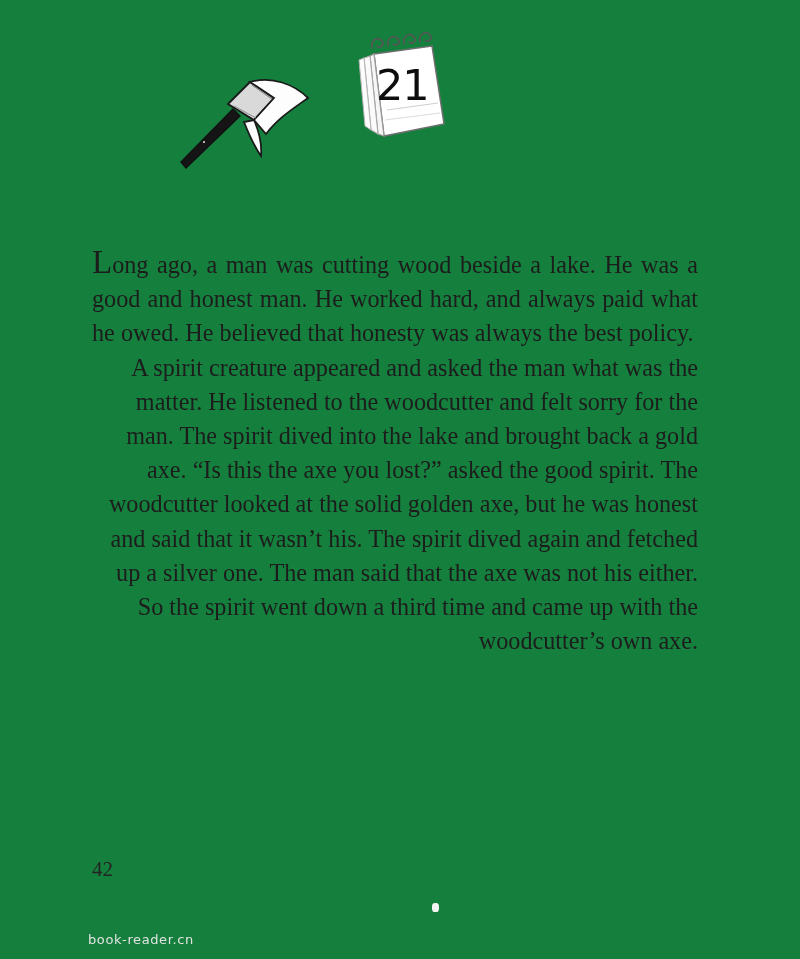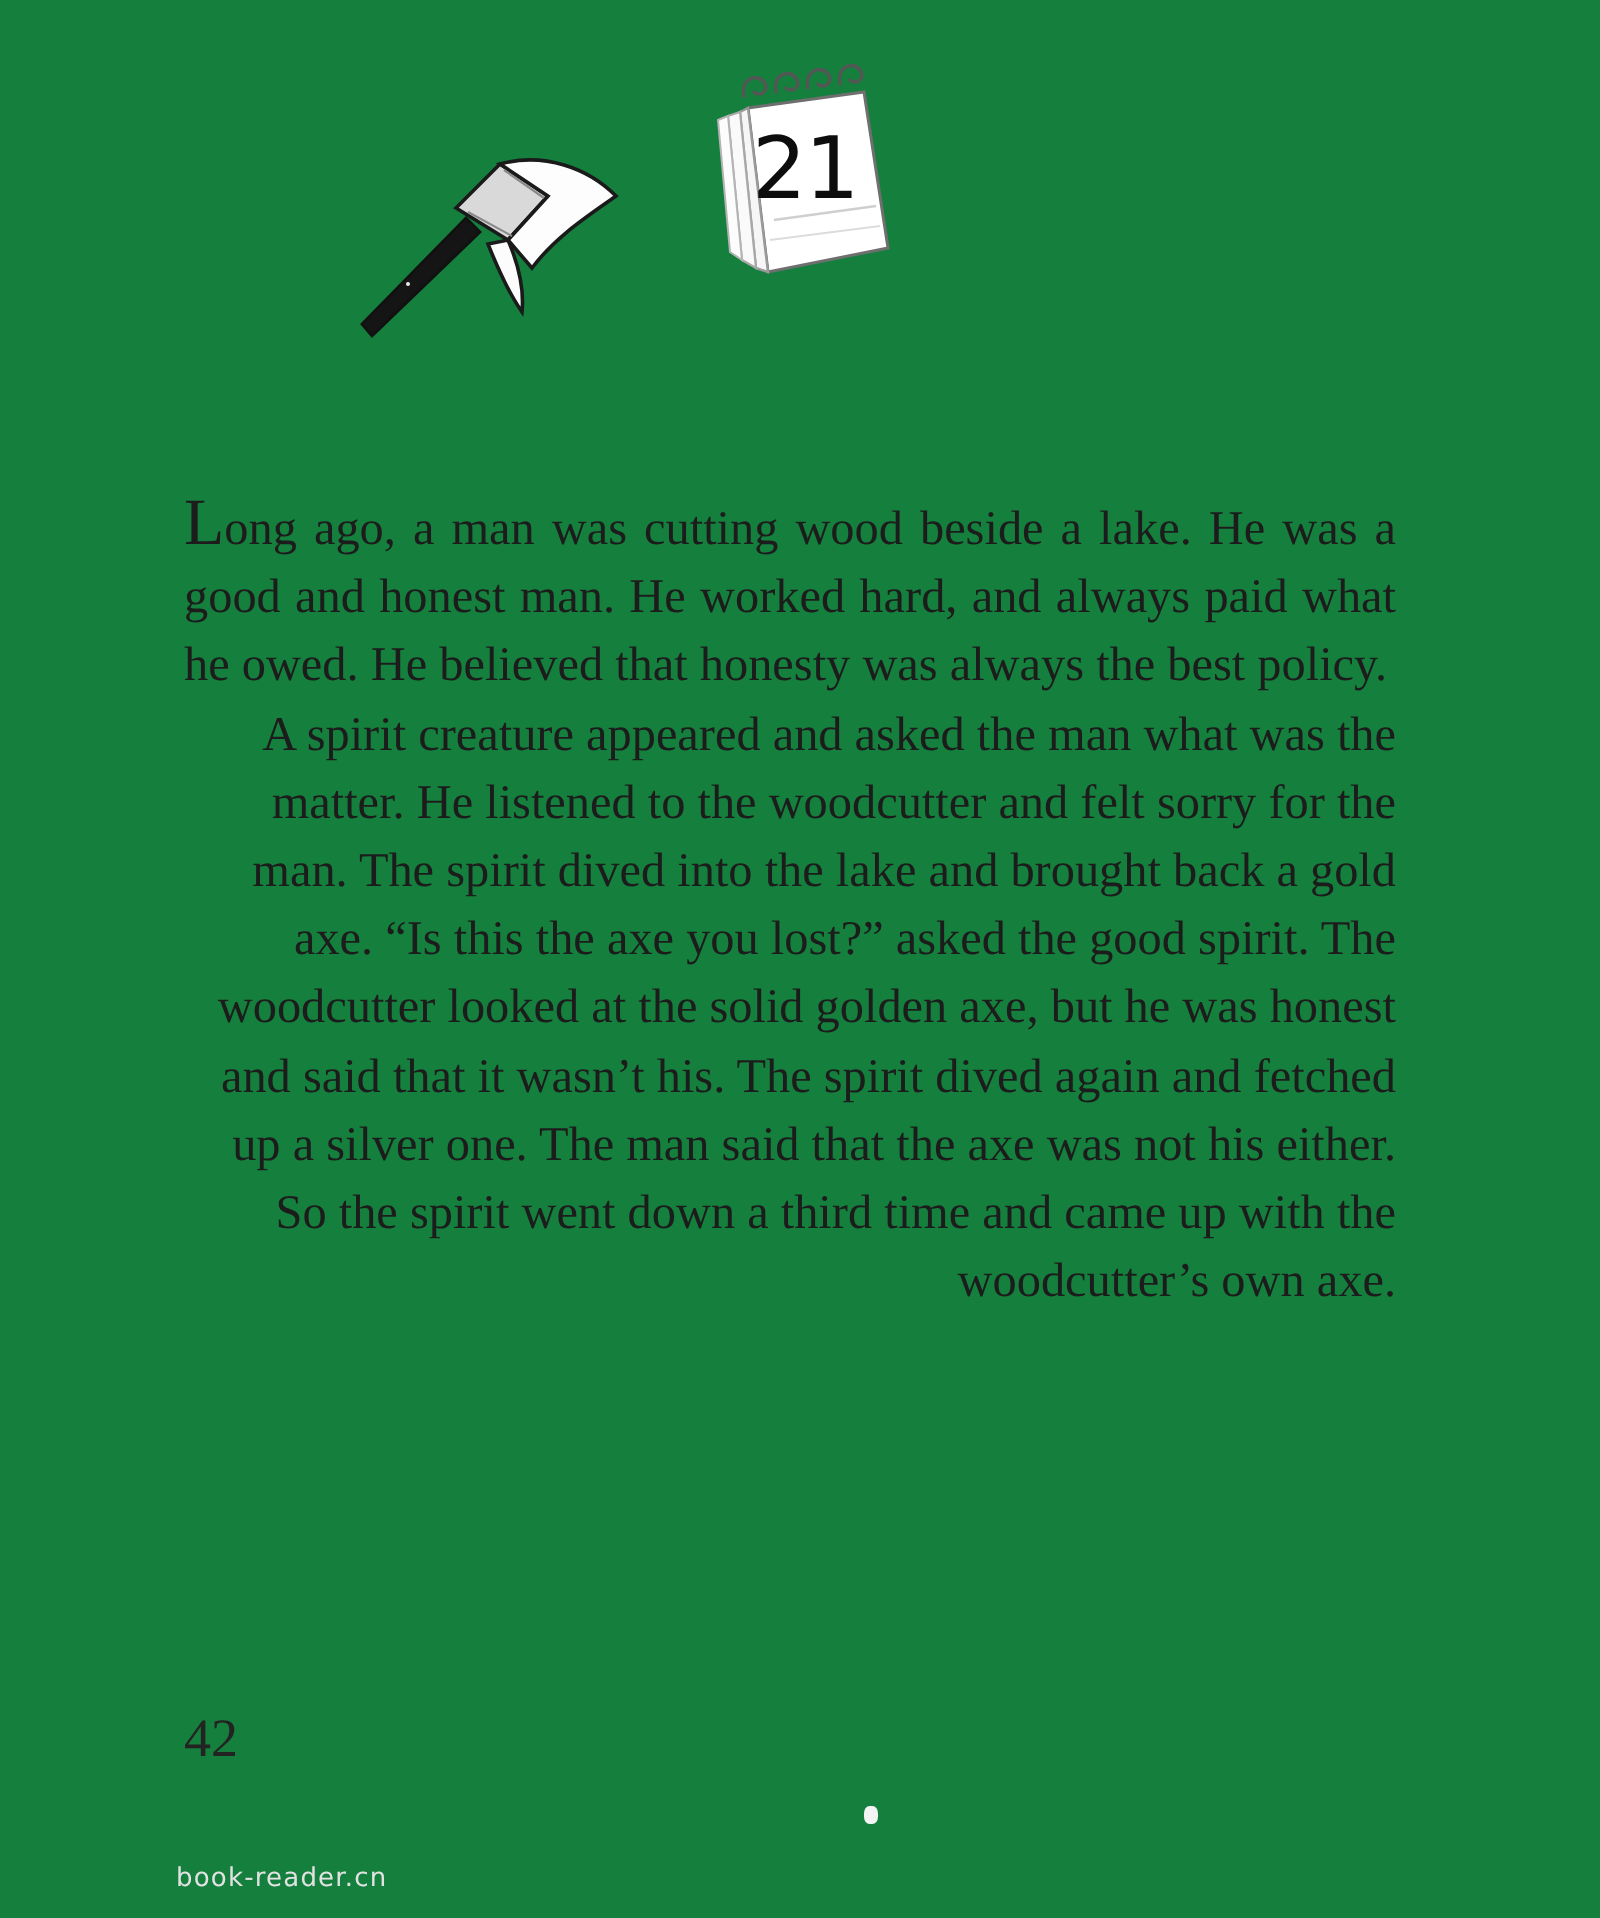--- a/index.html
+++ b/index.html
@@ -114,21 +114,21 @@
     font-size: 33px;
     line-height: 0;
     vertical-align: baseline;
   }
 
   
   .page-number {
     position: absolute;
     left: 92px;
     top: 855px;
-    font-size: 27px;
+    font-size: 21px;
     line-height: 28px;
     color: #232323;
     font-family: "Liberation Serif", "DejaVu Serif", serif;
   }
   .watermark {
     position: absolute;
     left: 88px;
     top: 932px;
     font-family: "DejaVu Sans", "Liberation Sans", sans-serif;
     font-size: 13px;

